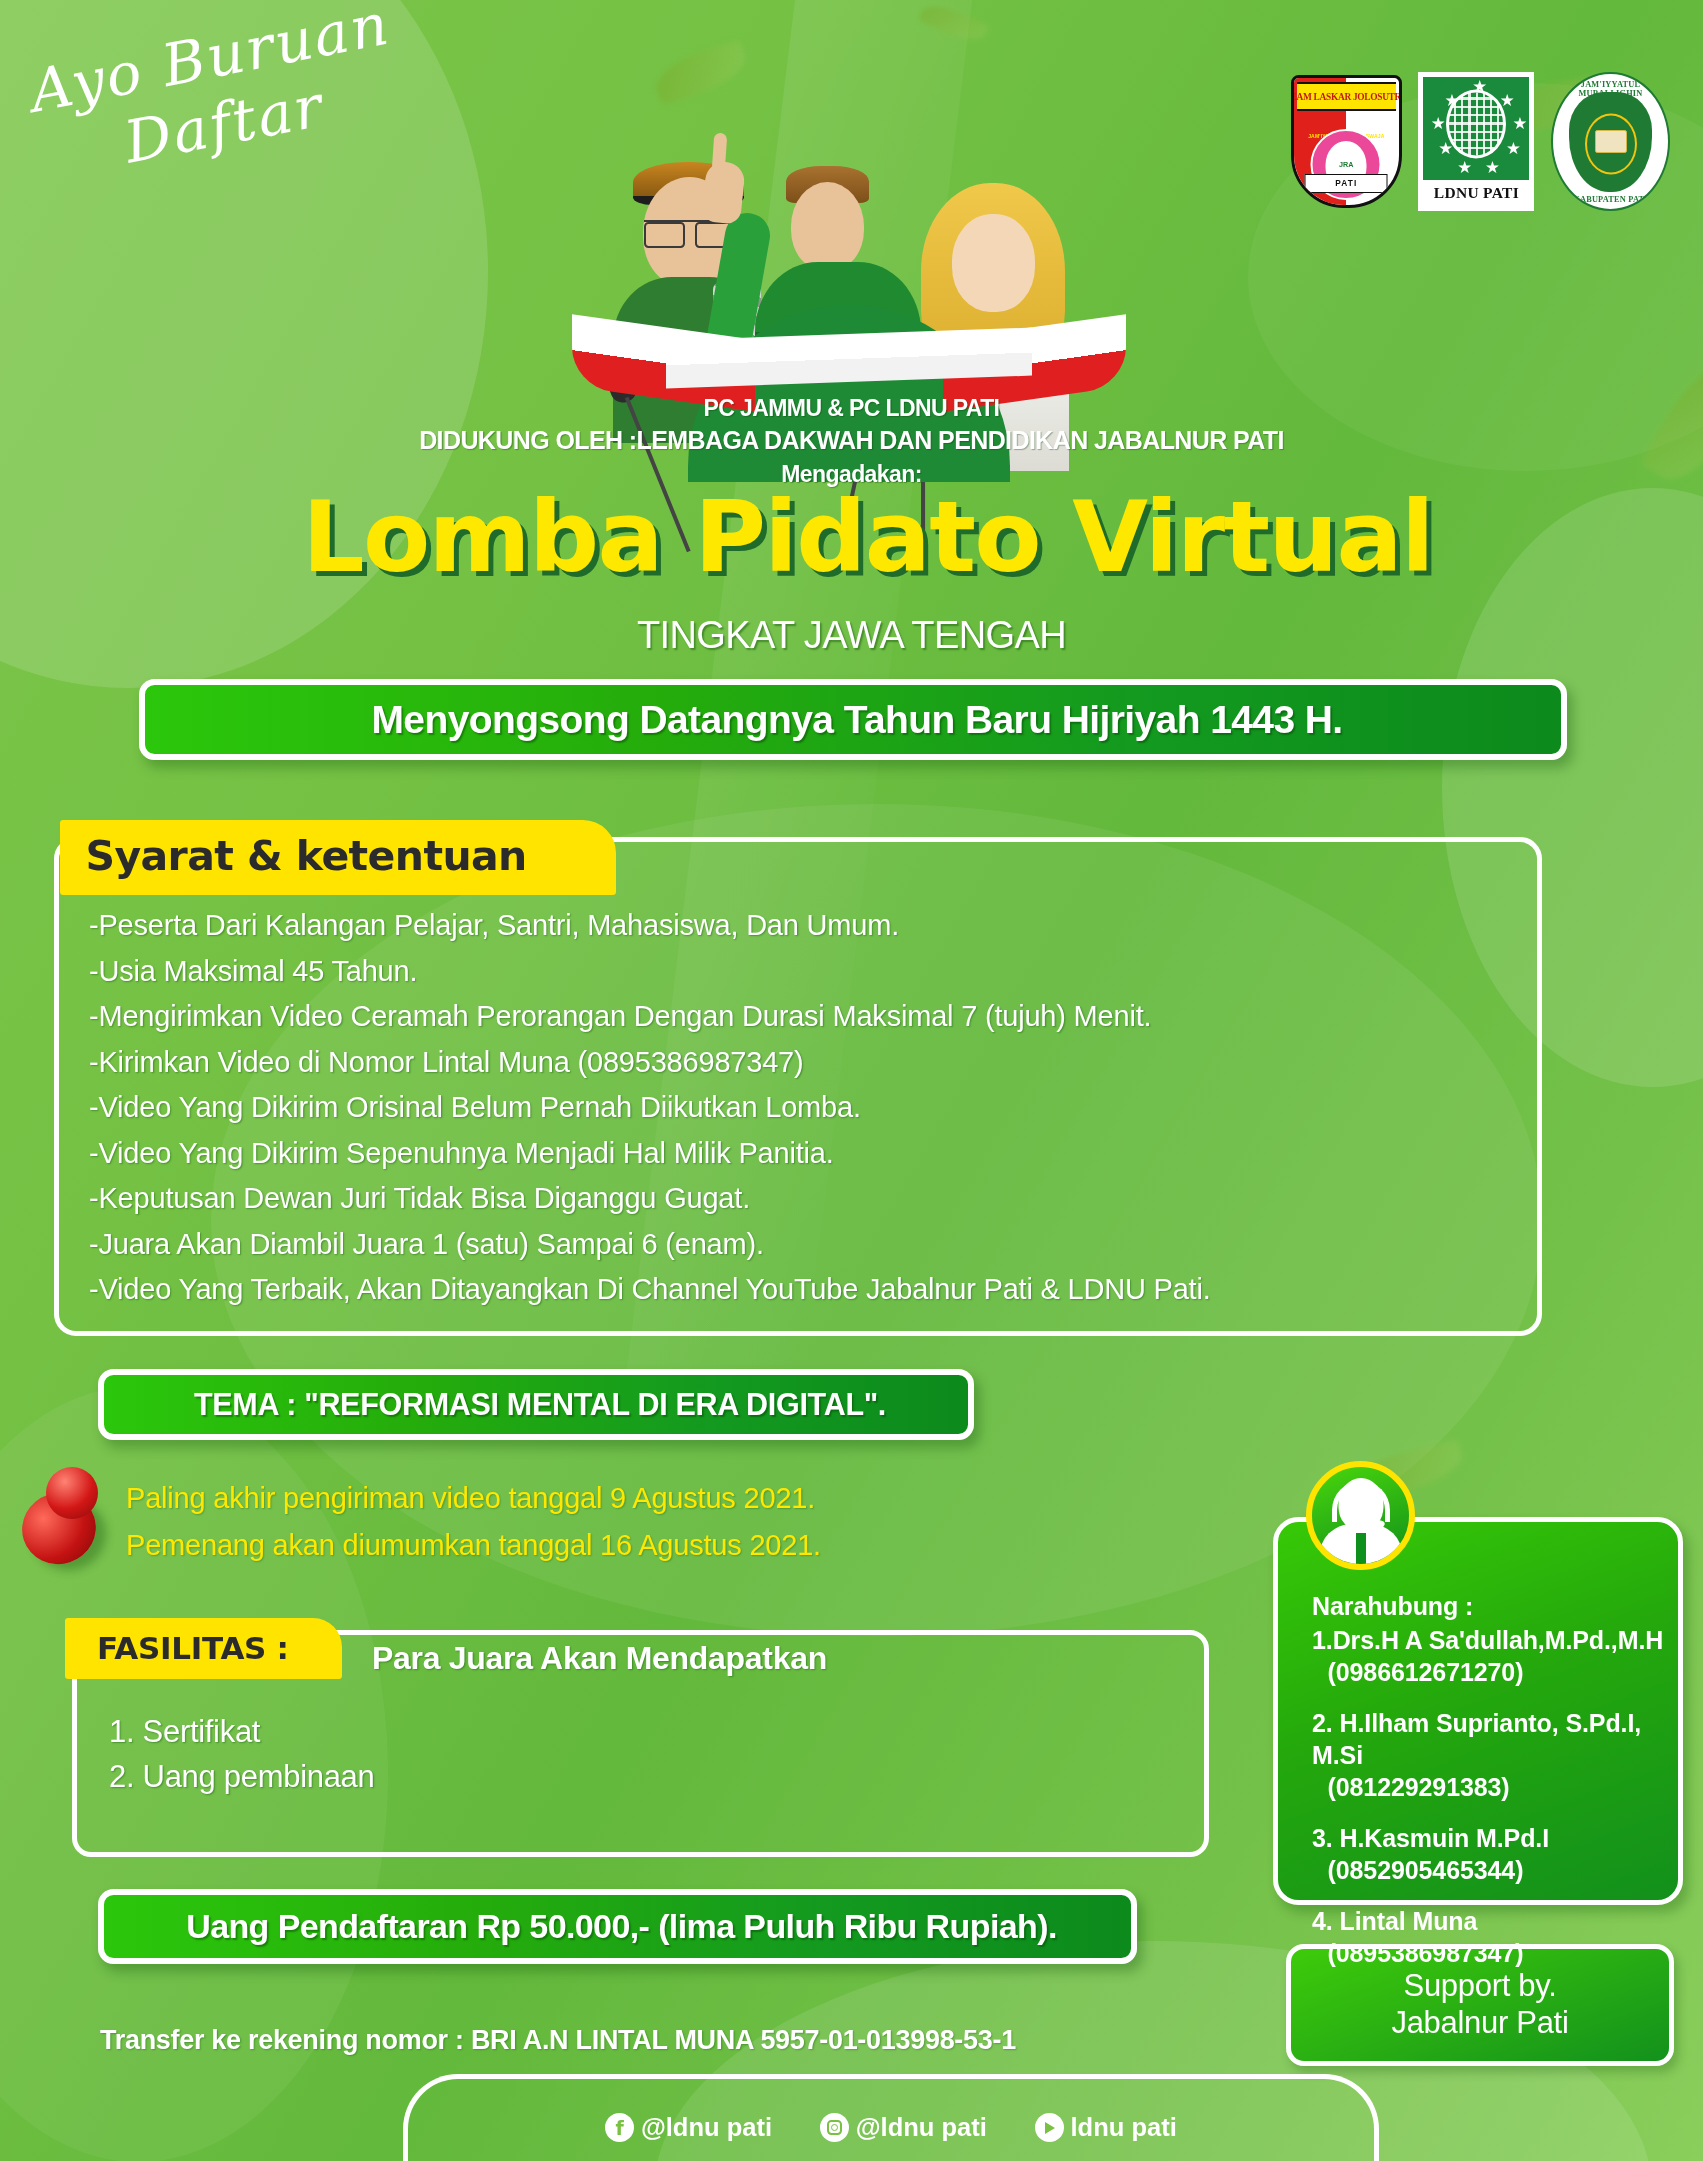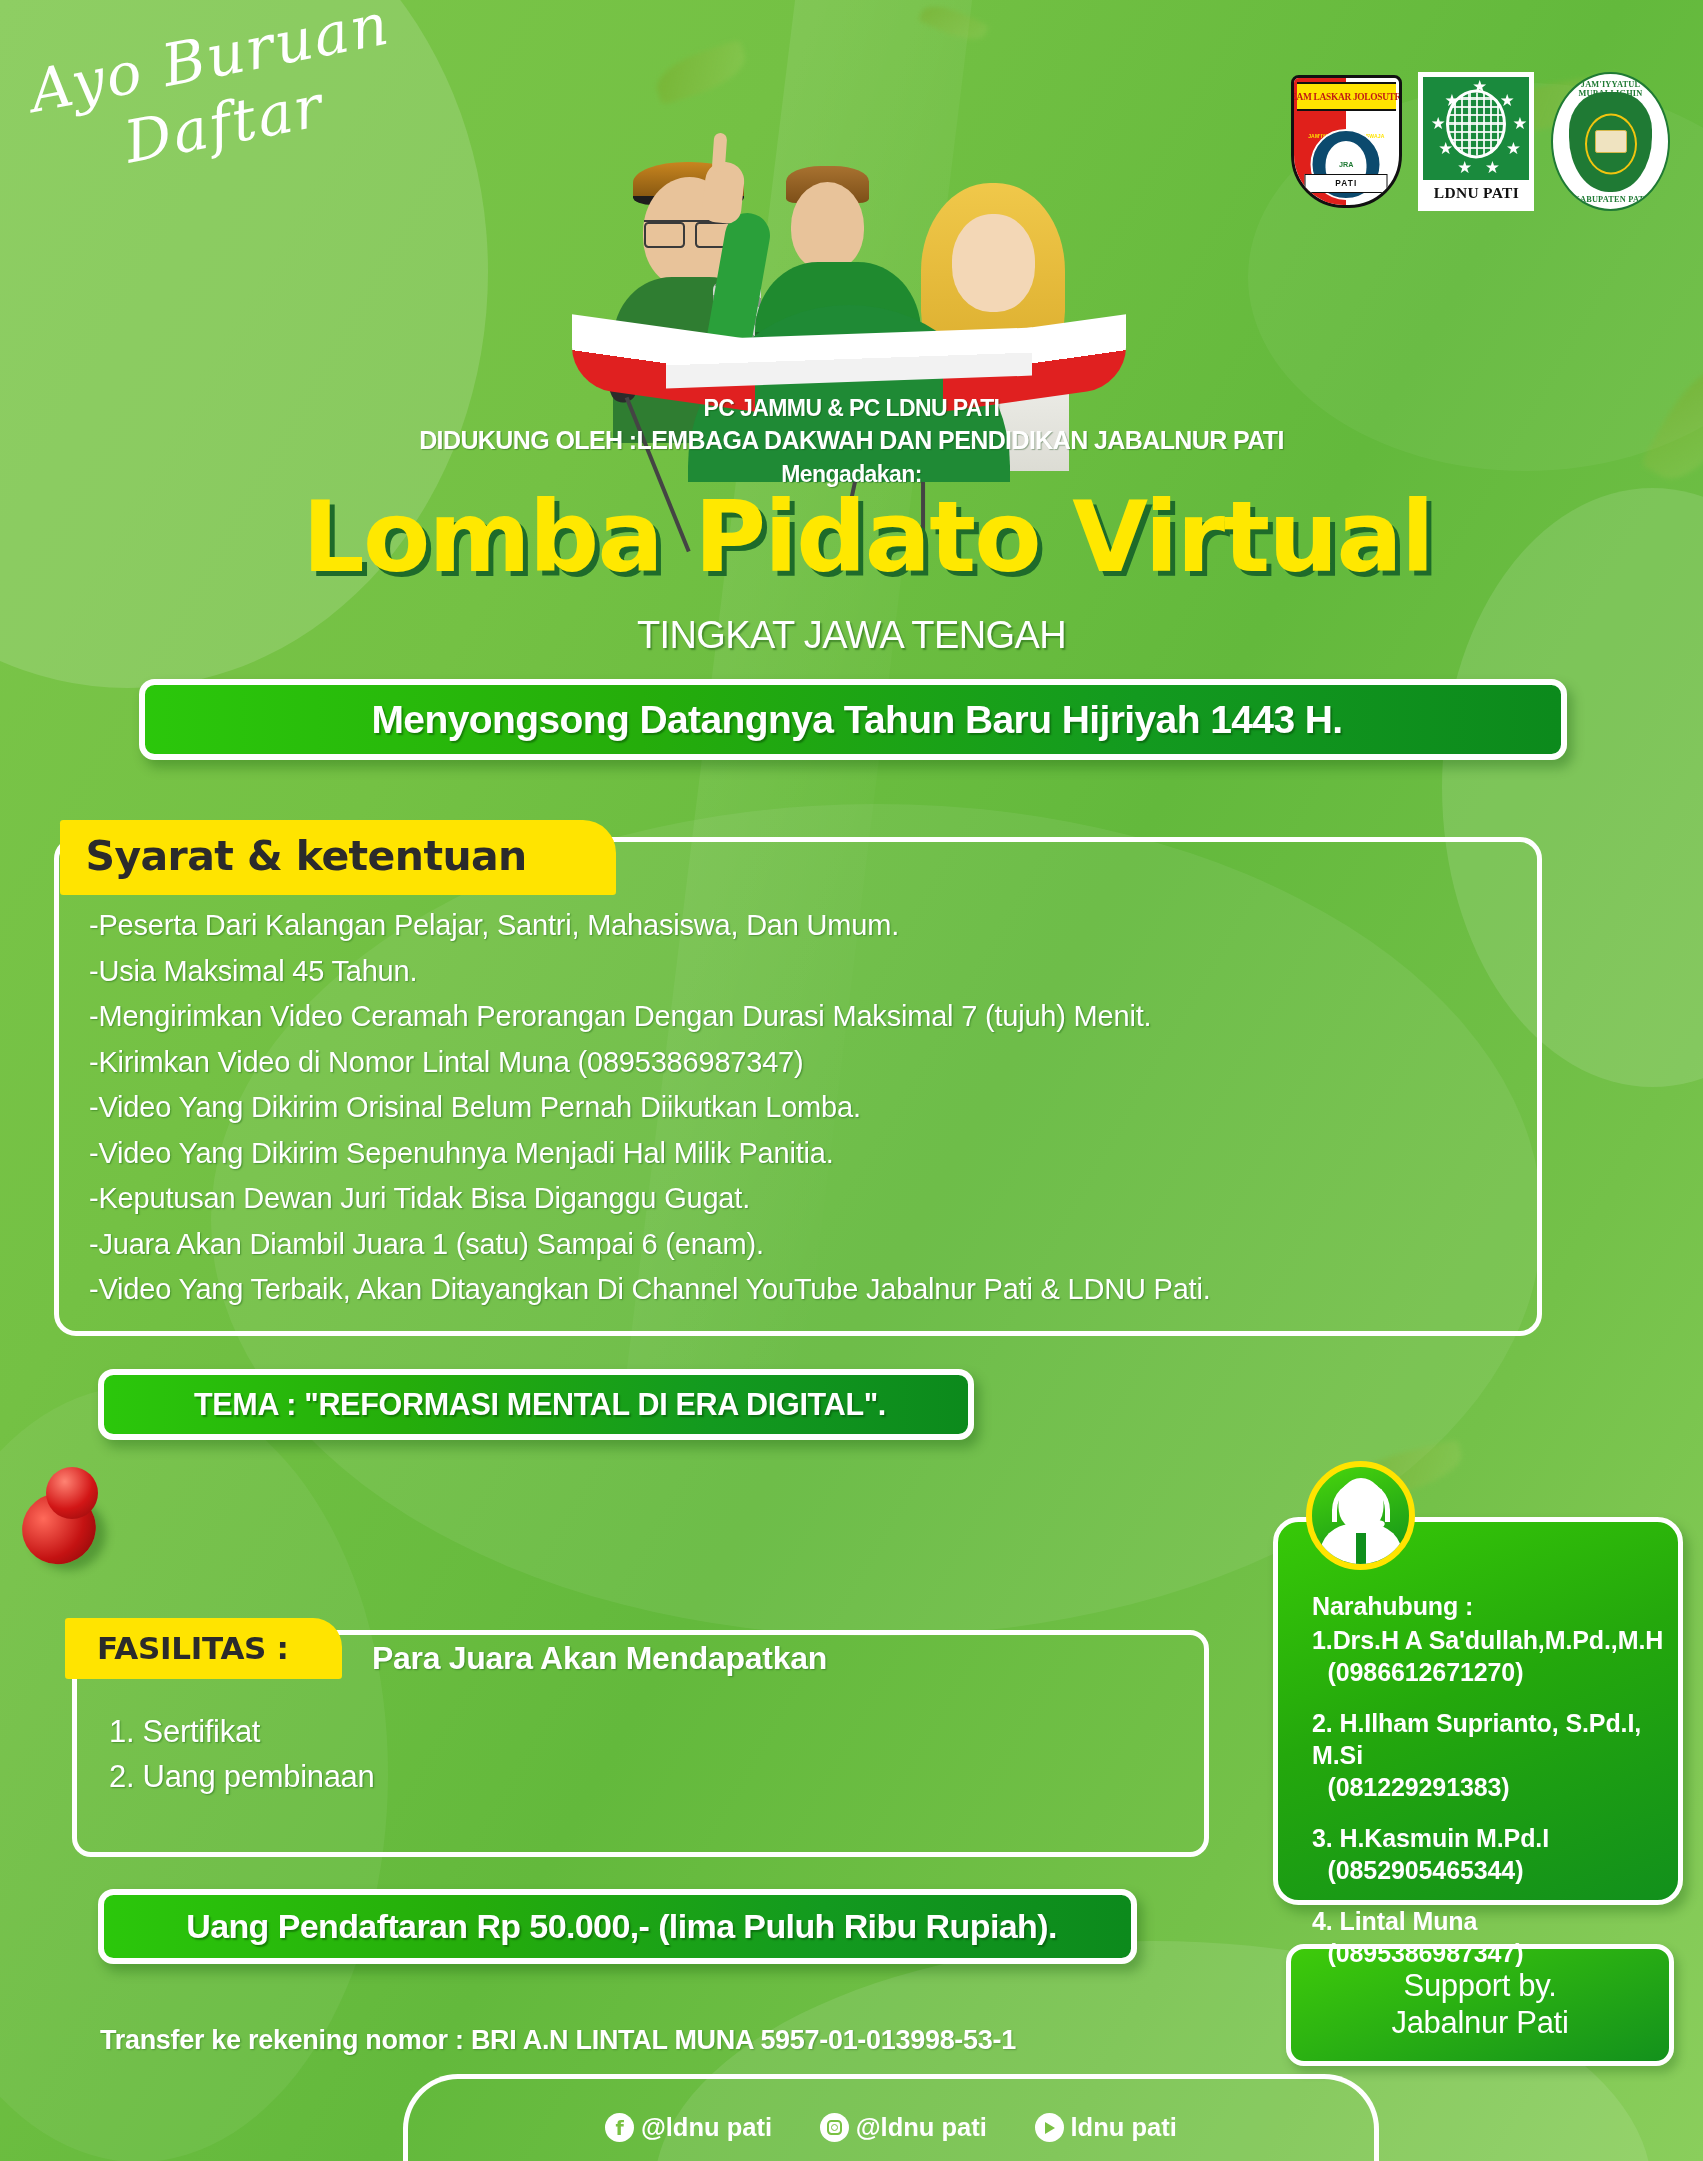--- a/index.html
+++ b/index.html
@@ -71,21 +71,21 @@
   .shield .band {
     position:absolute; left:3.3px; right:3.3px; top:4.4px; height:29px;
     background:#ffe400; border-top:2.2px solid #111; border-bottom:2.2px solid #111;
     display:flex; align-items:center; justify-content:center;
     font-size:9.4px; font-weight:bold; color:#c11a13; letter-spacing:-0.3px;
     white-space:nowrap; font-family:"Liberation Serif", serif;
   }
   .shield .disc {
     position:absolute; left:50%; top:51px; transform:translateX(-50%);
     width:71px; height:71px; border-radius:50%;
-    background:#0c4a6e; border:2.8px solid #fff;
+    background:#ec4899; border:2.8px solid #fff;
     display:flex; align-items:center; justify-content:center;text-align:right;
   }
   .shield .disc .inner {
     width:41px; height:48px; border-radius:50% 50% 45% 45%;
     background:#fff; display:flex; align-items:center; justify-content:center;
     font-size:7.2px; color:#1f7a34; font-weight:bold;
   }
   .shield .rtext {
     position:absolute; left:0; right:0; top:55px; text-align:center;
     font-size:5px; color:#ffe400; font-weight:bold; letter-spacing:0.2px;
@@ -587,20 +587,24 @@
     <li>-Juara Akan Diambil Juara 1 (satu) Sampai 6 (enam).</li>
     <li>-Video Yang Terbaik, Akan Ditayangkan Di Channel YouTube Jabalnur Pati &amp; LDNU Pati.</li>
   </ul>
 
   <div class="pill" id="banner-tema">TEMA : "REFORMASI MENTAL DI ERA DIGITAL".</div>
 
   <div id="pin">
     <div class="pin-base"></div>
     <div class="pin-head"></div>
   </div>
+  <div id="dates">
+    <div>Paling akhir pengiriman video tanggal 9 Agustus 2021.</div>
+    <div>Pemenang akan diumumkan tanggal 16 Agustus 2021.</div>
+  </div>
 
   <div id="fas-box"></div>
   <div id="fas-tab">FASILITAS :</div>
   <div id="fas-head">Para Juara Akan Mendapatkan</div>
   <ul id="fas-list">
     <li>1. Sertifikat</li>
     <li>2. Uang pembinaan</li>
   </ul>
 
   <div class="pill" id="banner-fee">Uang Pendaftaran Rp 50.000,- (lima Puluh Ribu Rupiah).</div>

